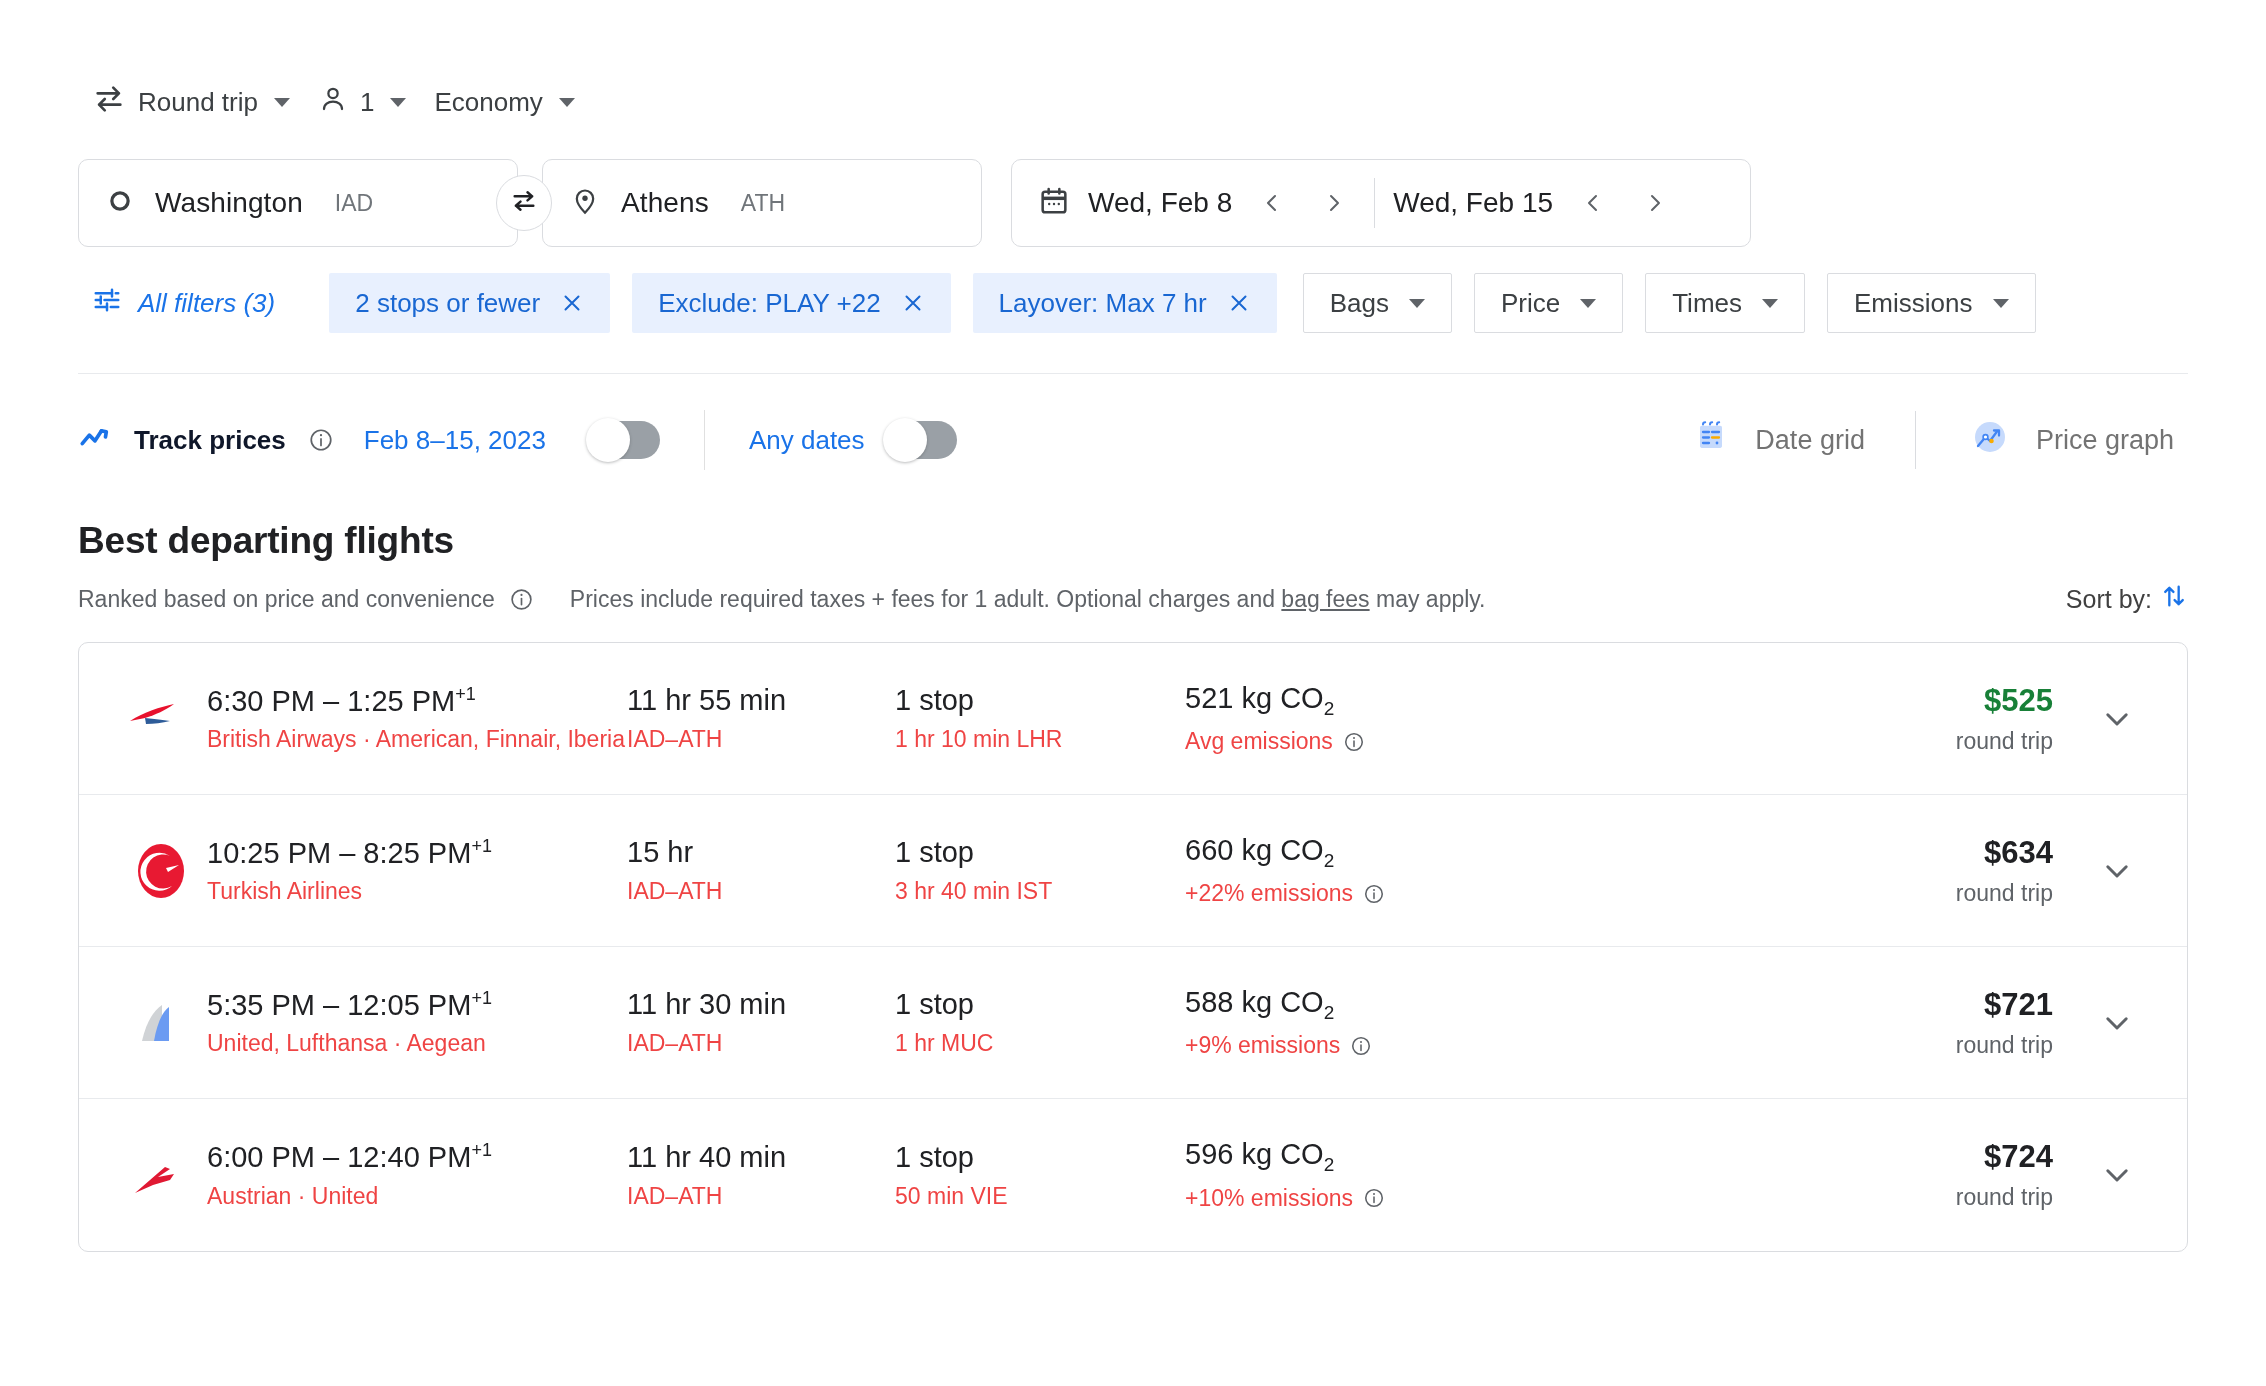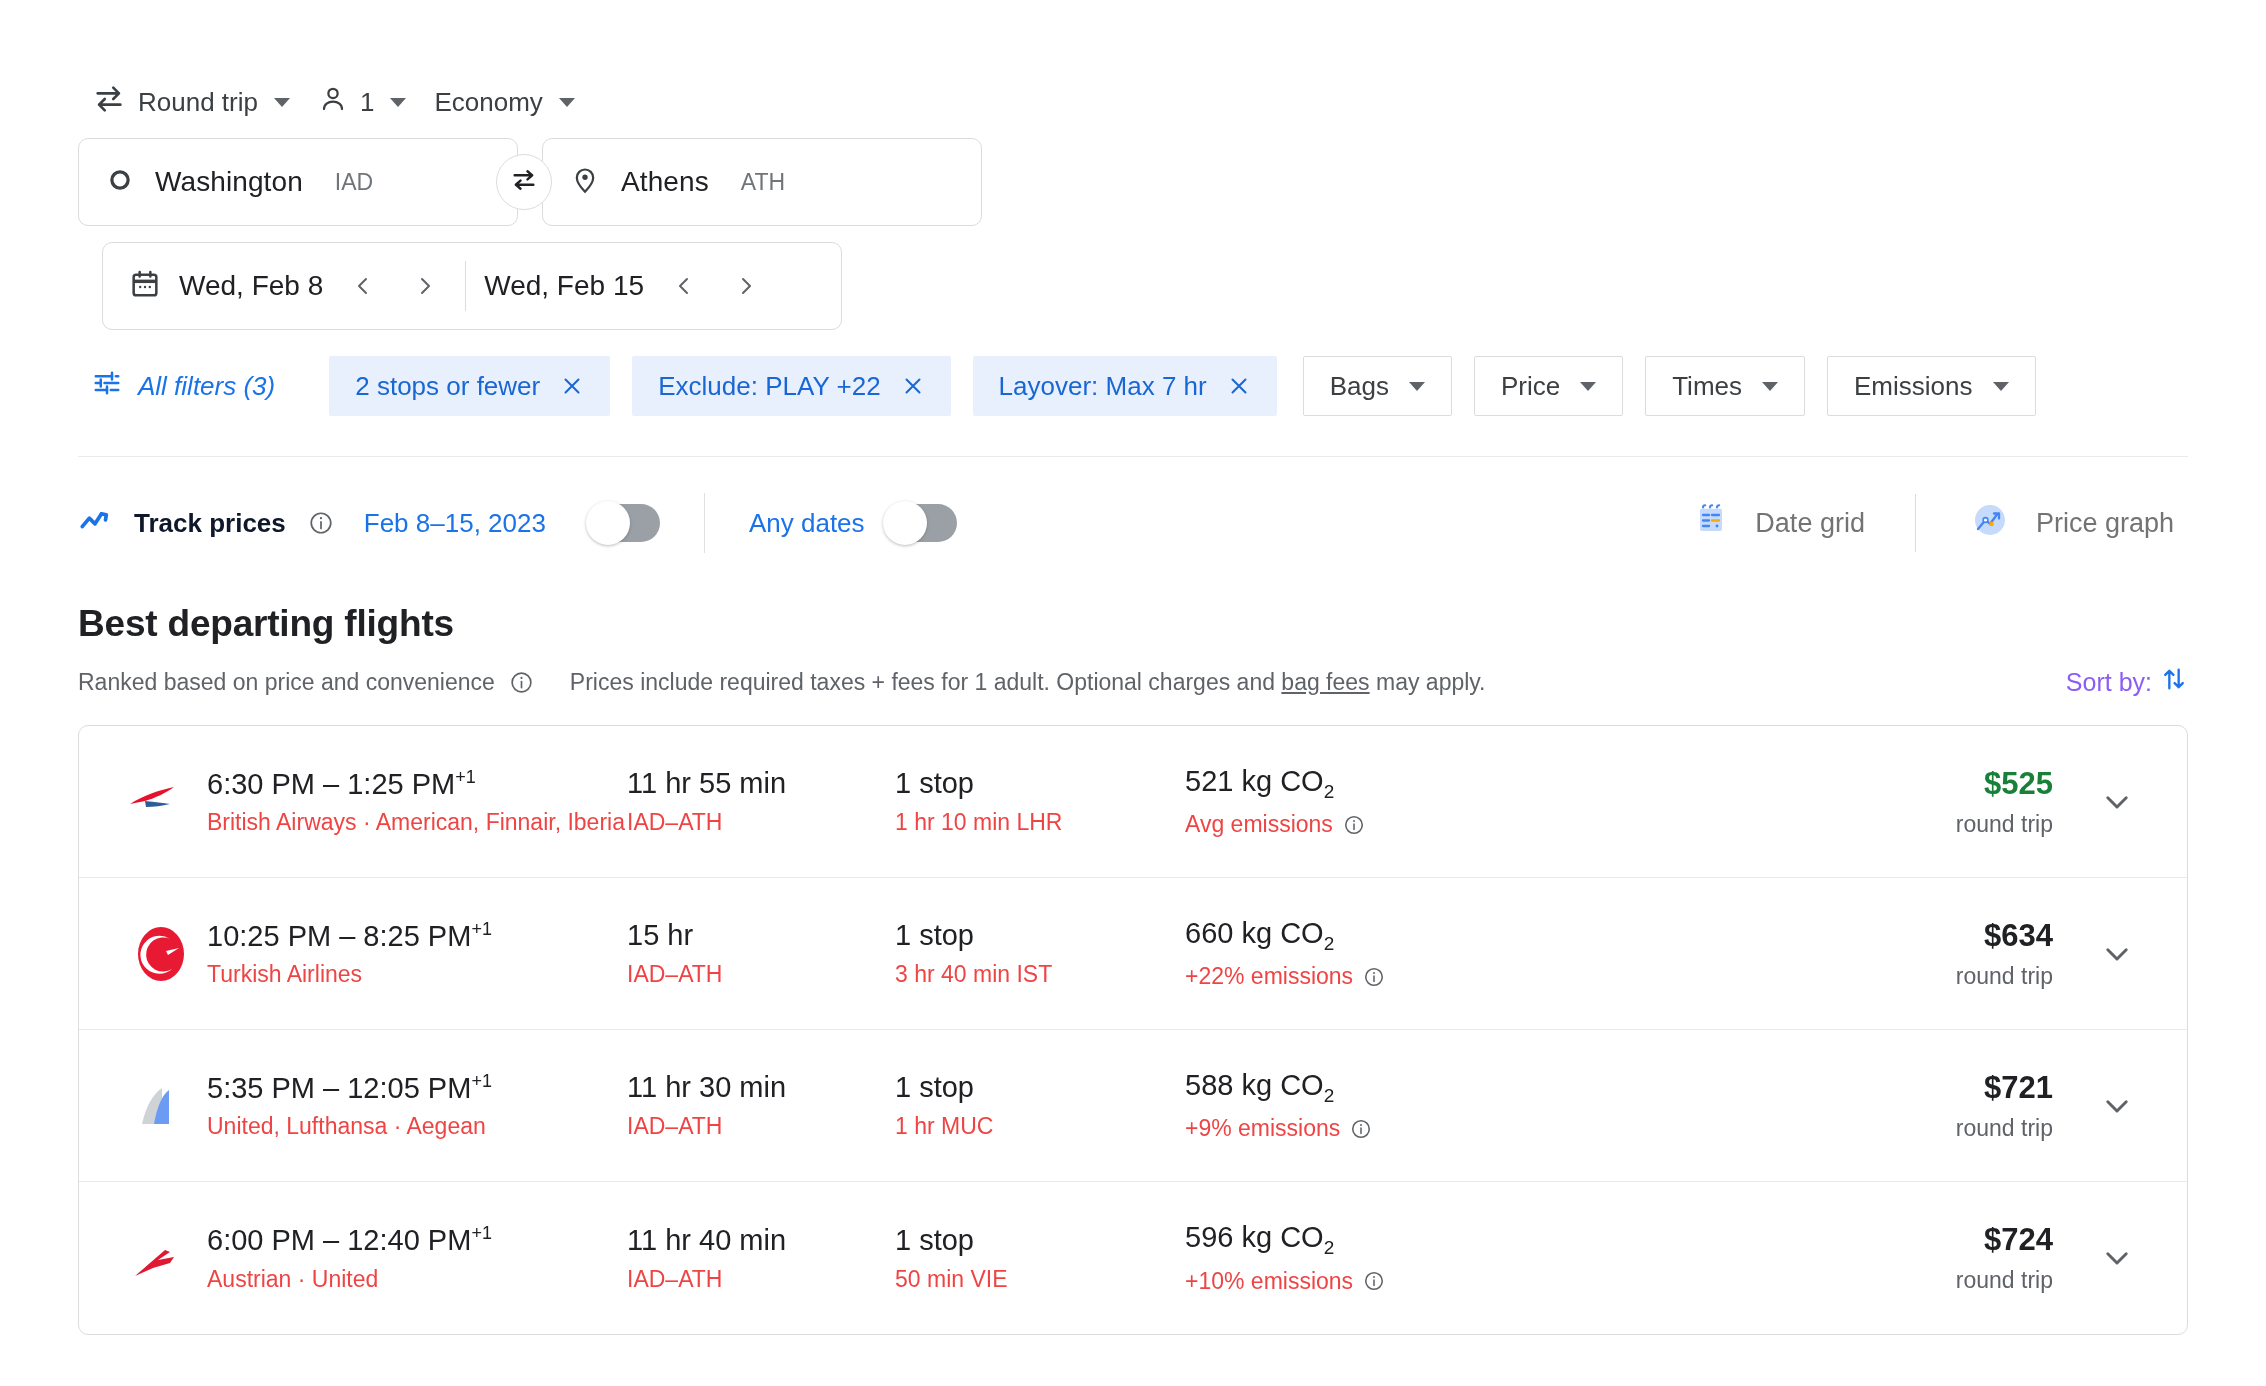--- a/index.html
+++ b/index.html
@@ -25,21 +25,21 @@
   .opt .label { font-size: 26px; color: #3c4043; }
   .caret {
     width: 0; height: 0; margin-left: 4px;
     border-left: 8px solid transparent;
     border-right: 8px solid transparent;
     border-top: 9px solid #5f6368;
   }
   .icon-svg { display: block; }
 
   
-  .search-row { display: flex; align-items: flex-start; gap: 16px; margin-top: 4px; position: relative; flex-direction: column; }
+  .search-row { display: flex; align-items: flex-start; gap: 5px; margin-top: 25px; position: relative; }
   .places-box { display: flex; position: relative; }
   .field {
     height: 88px; border: 1px solid #dadce0; border-radius: 10px;
     display: flex; align-items: center; gap: 22px; padding: 0 28px;
     background: #fff;
   }
   .field.origin { width: 440px; border-top-right-radius: 10px; border-bottom-right-radius: 10px; }
   .field.dest   { width: 440px; margin-left: 24px; }
   .field .ftext { font-size: 28px; color: #202124; letter-spacing: 0.1px; white-space: nowrap; }
   .field .fcode { font-size: 23px; color: #70757a; margin-left: 10px; }
@@ -110,21 +110,21 @@
 
   
   .results-head { margin-top: 48px; }
   .h-title { font-size: 37px; font-weight: bold; color: #202124; letter-spacing: -0.2px; }
   .sub-row { display: flex; align-items: center; margin-top: 20px; text-align: center; }
   .sub-text { font-size: 23px; color: #5f6368; display: flex; align-items: center; gap: 14px; }
   .sub-text .legal { margin-left: 22px; }
   .bagfees { text-decoration: underline; }
   .sortby {
     margin-left: auto; display: flex; align-items: center; gap: 8px;
-    color: #8b5cf6; font-size: 25px; cursor: pointer;
+    color: #404040; font-size: 25px; cursor: pointer;
   }
 
   
   .flights {
     margin-top: 26px; border: 1px solid #dadce0; border-radius: 10px;
     overflow: hidden; background: #fff;
   }
   .frow {
     display: flex; align-items: center; height: 152px;
     padding: 0 34px 0 36px; border-bottom: 1px solid #e8eaed;

